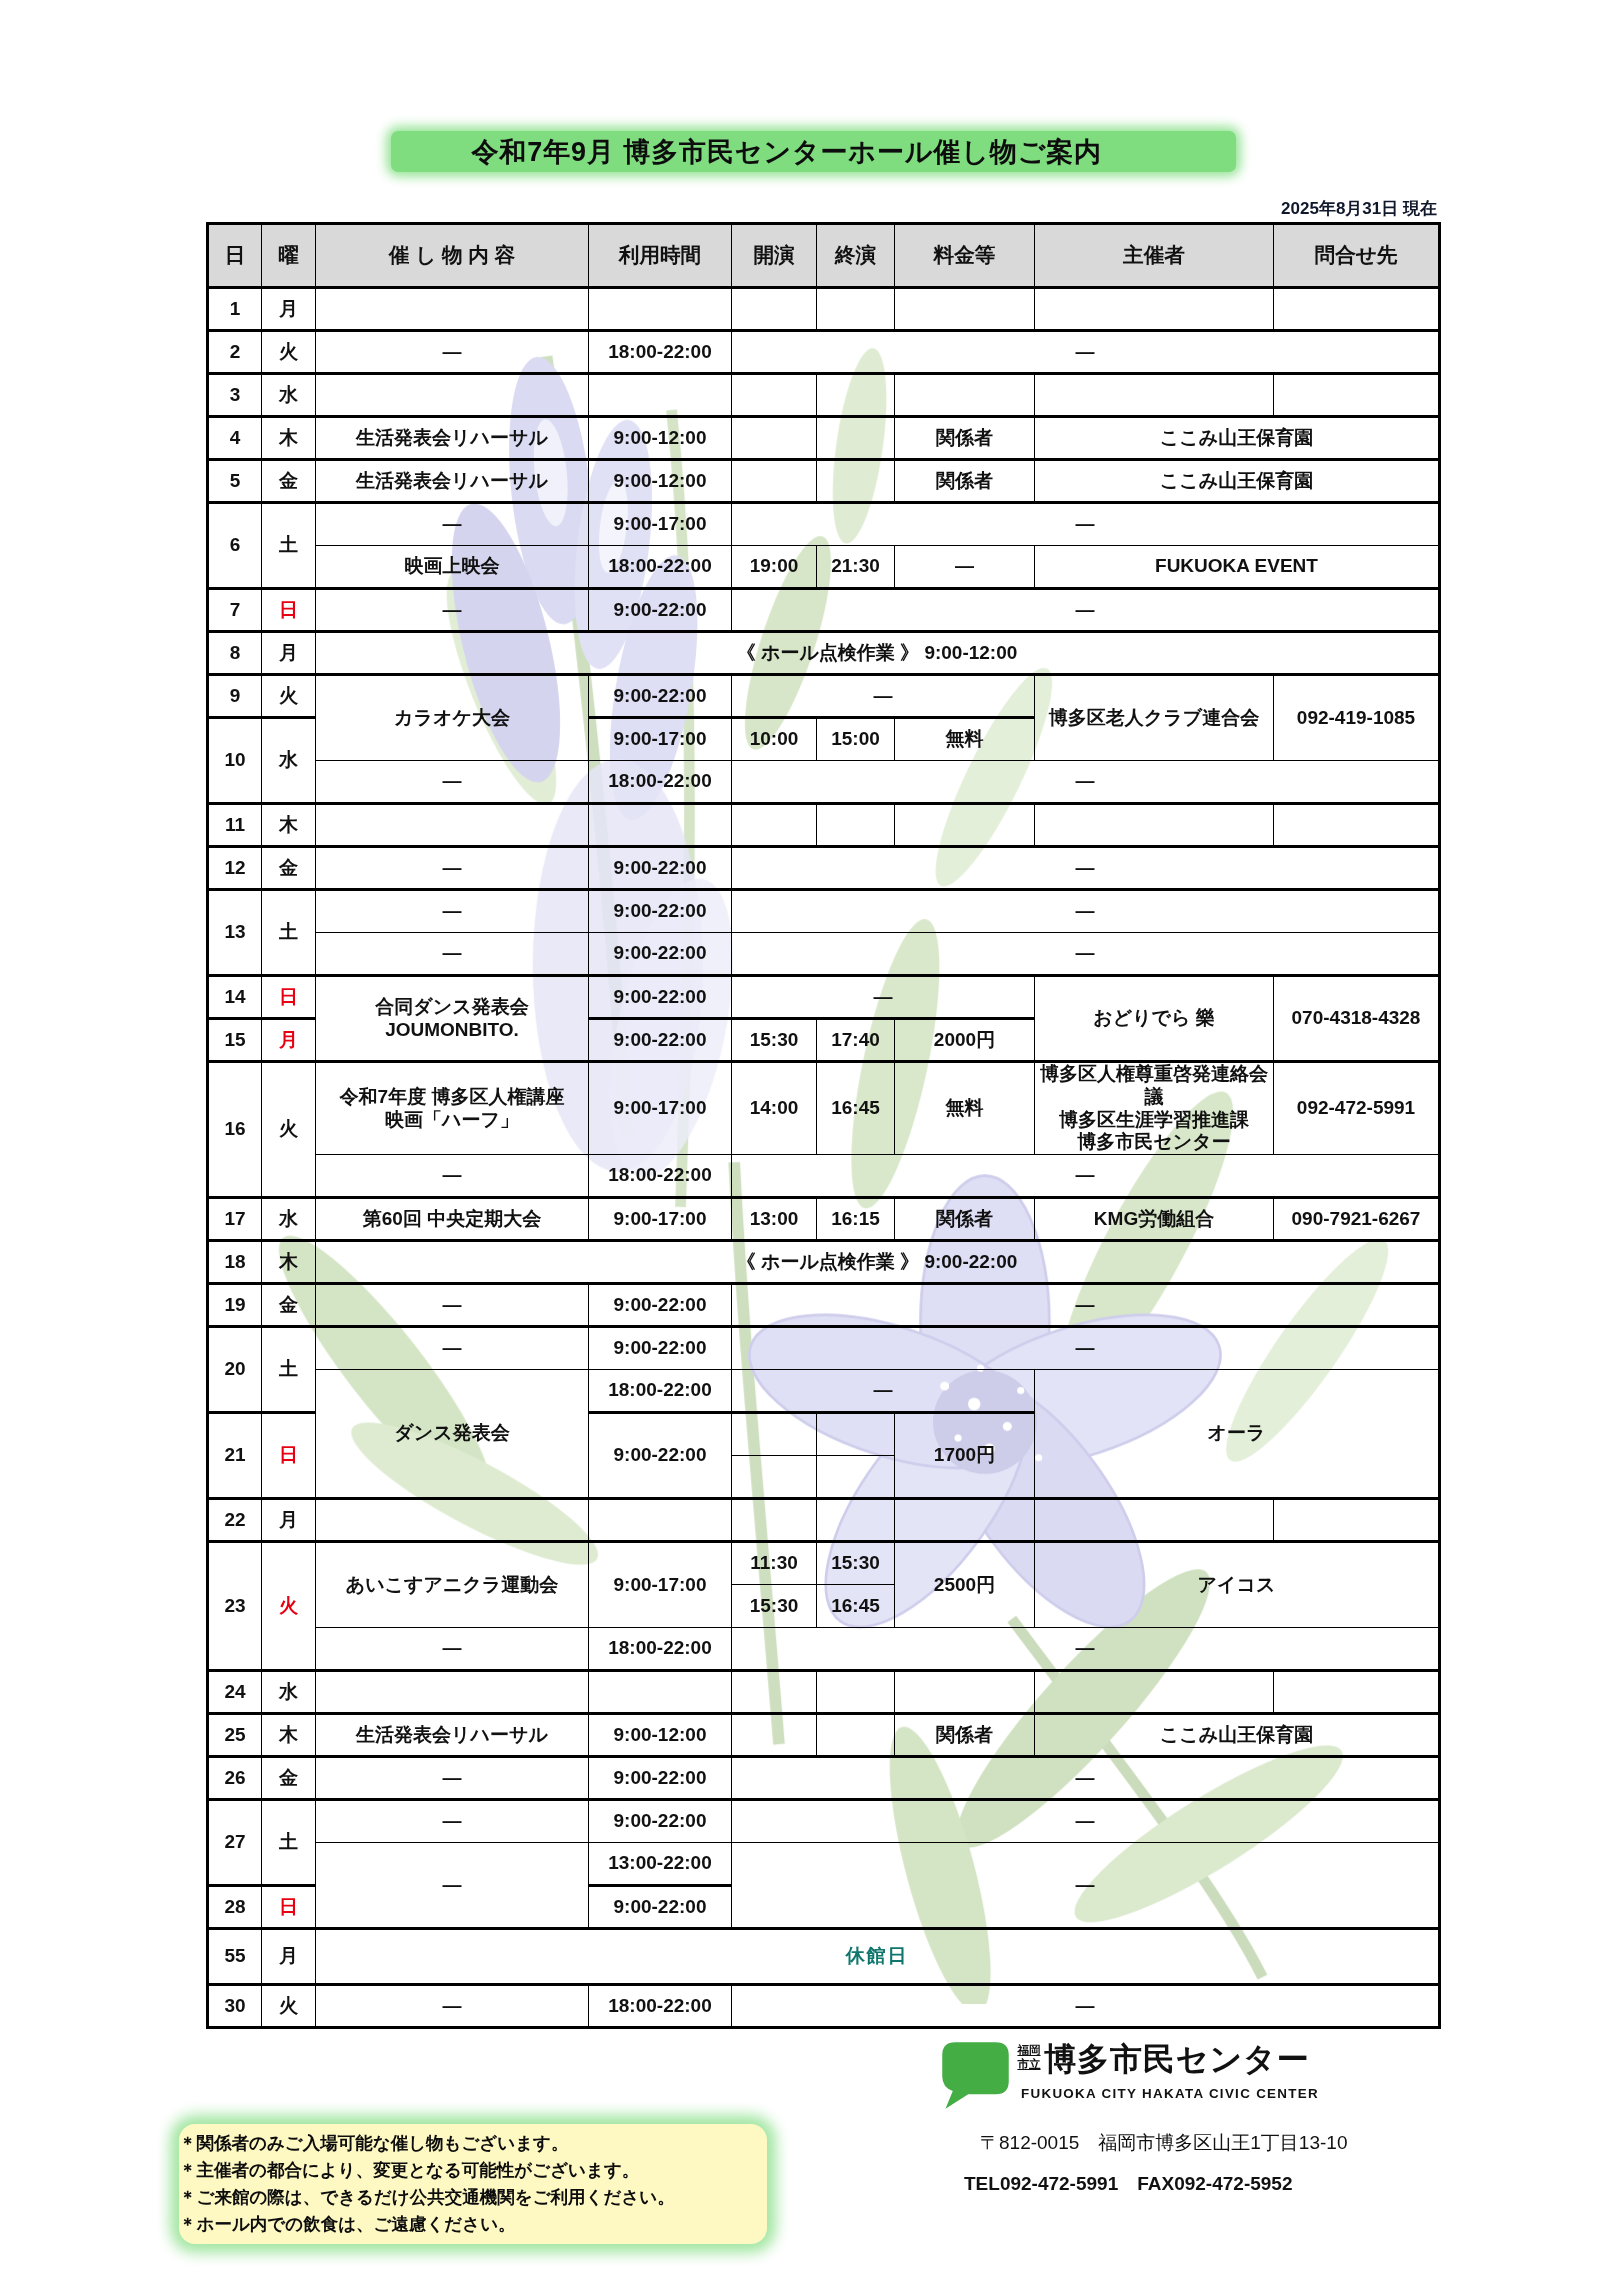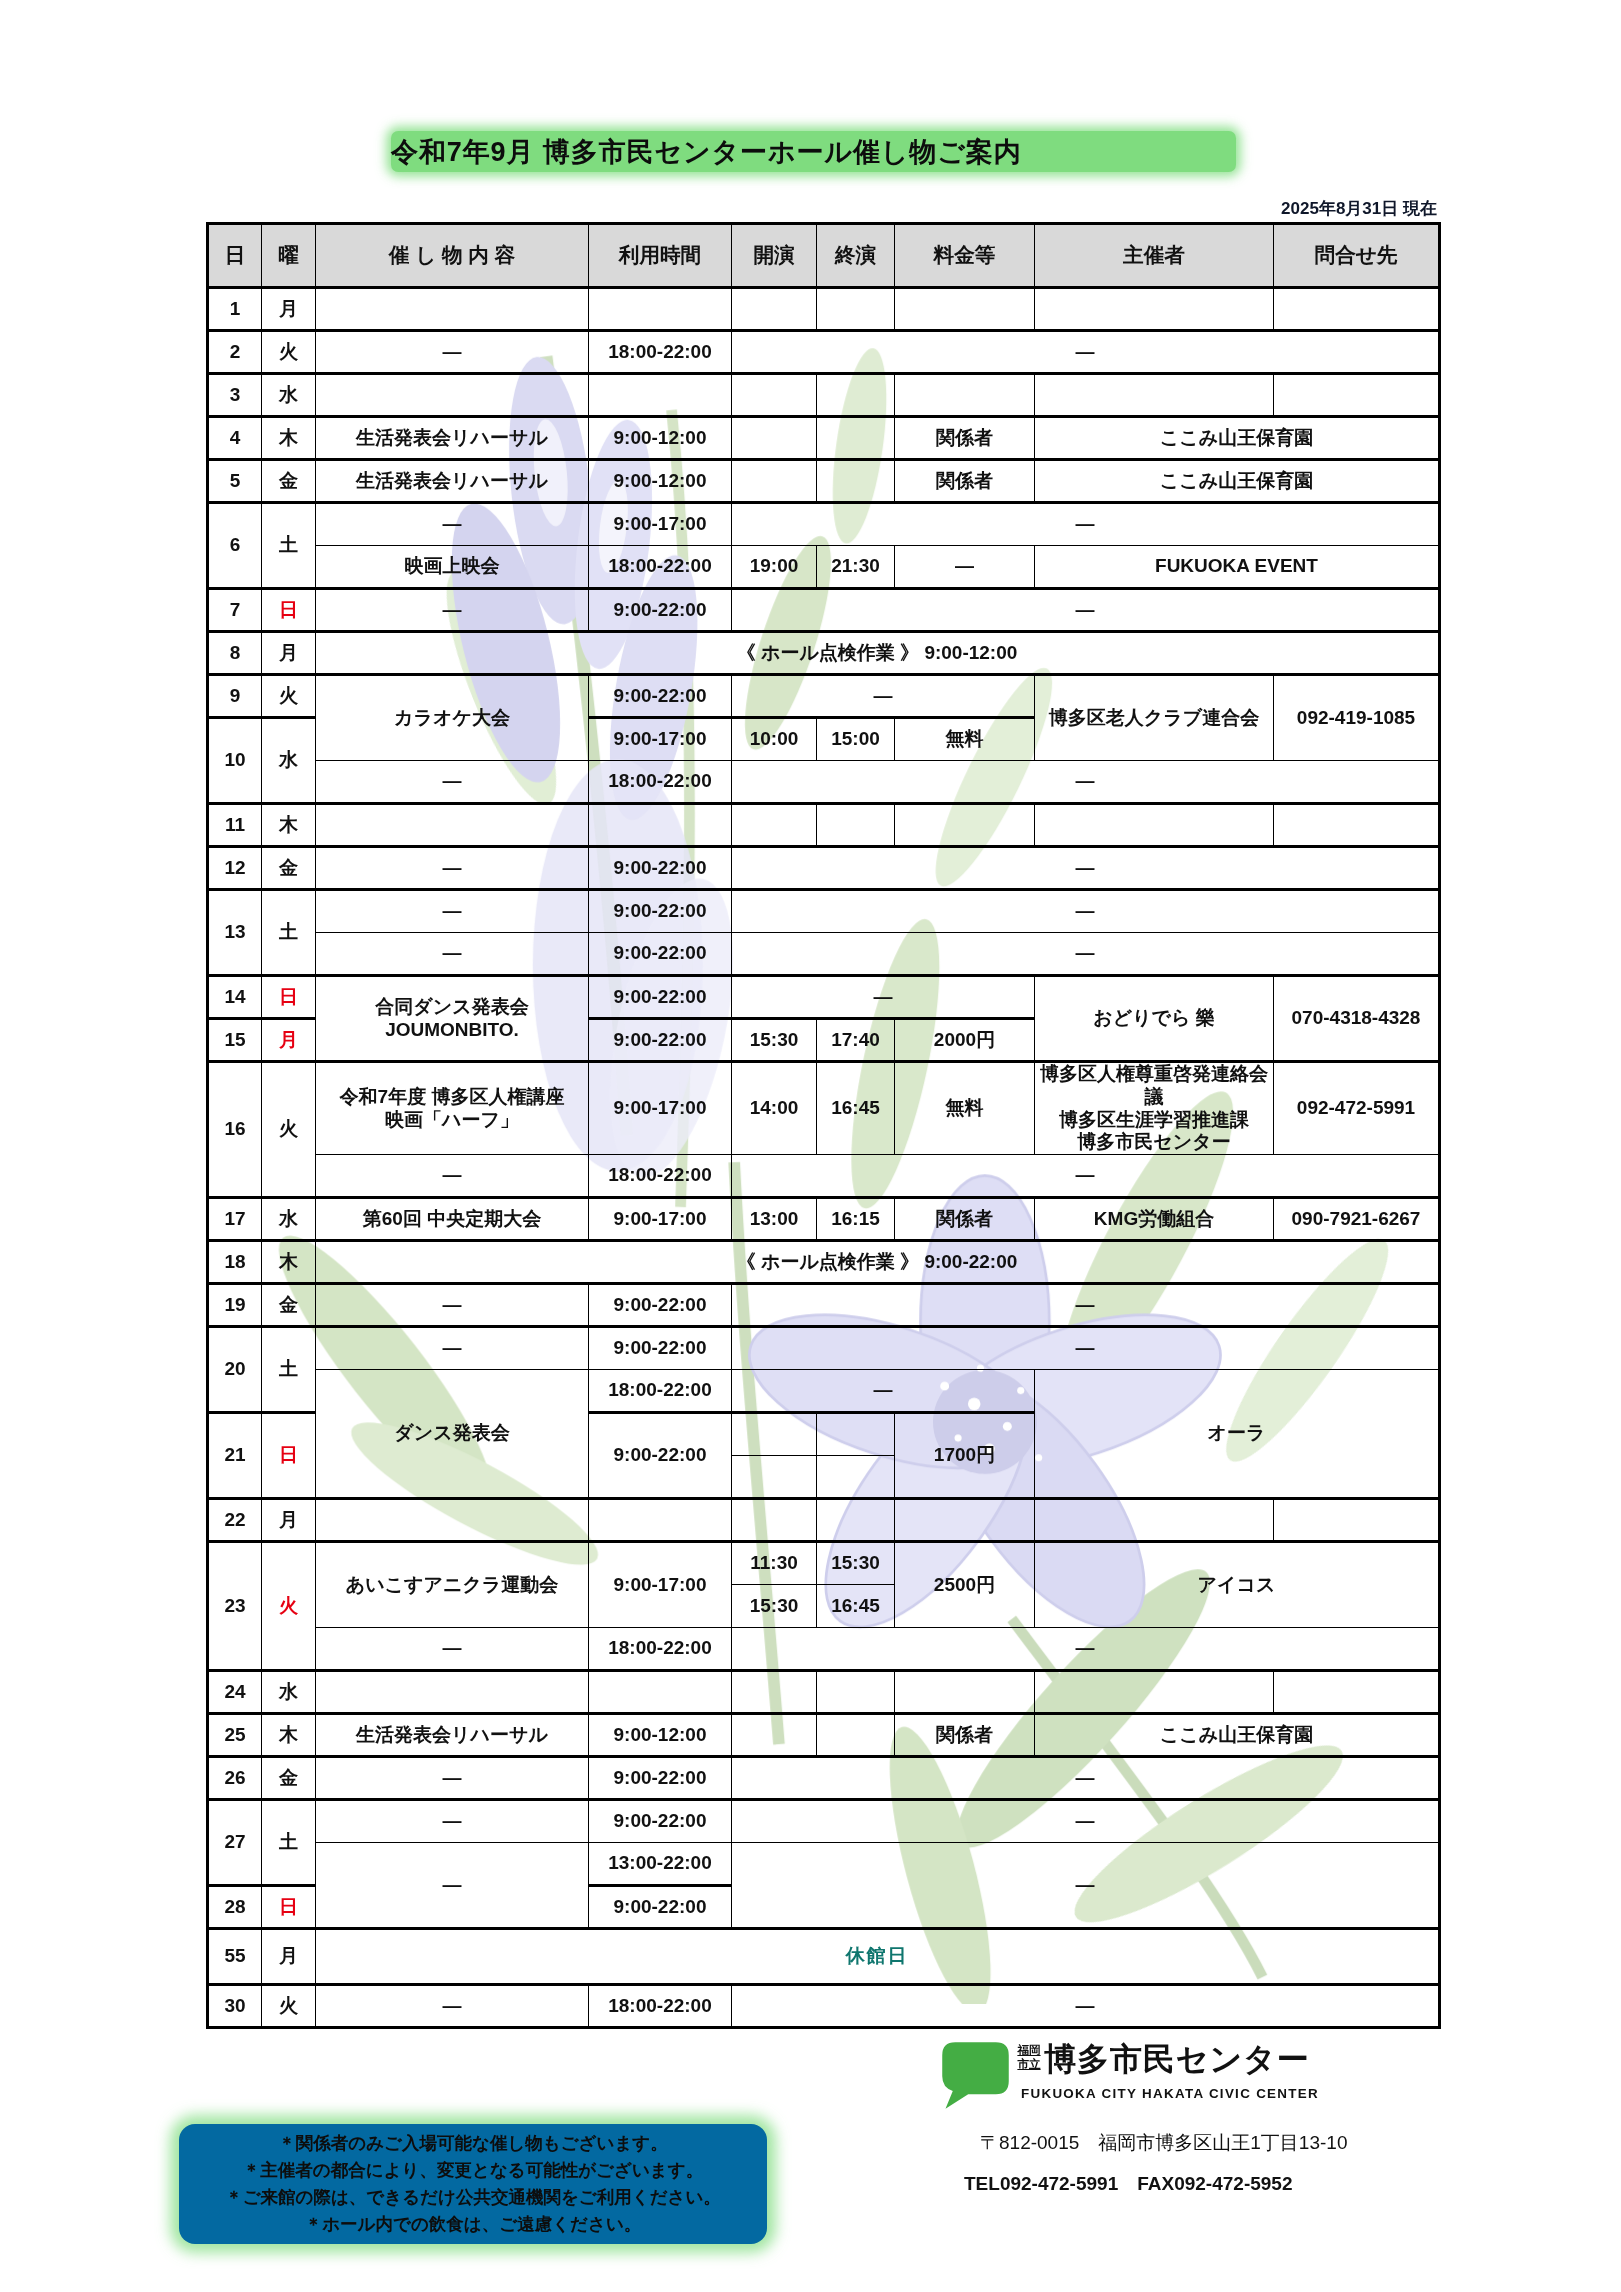--- a/index.html
+++ b/index.html
@@ -6,21 +6,21 @@
   body{
     width:1621px;height:2293px;position:relative;background:#ffffff;
     font-family:"Liberation Sans","DejaVu Sans",sans-serif;color:#111;
     overflow:hidden;
   }
   
   .title-box{
     position:absolute;left:391px;top:131px;width:845px;height:41px;
     background:#7fdc7f;border-radius:7.2px;
     box-shadow:0 0 10.7px 4.5px rgba(130,222,130,.85);
-    display:flex;align-items:center;justify-content:flex-start;
+    display:flex;align-items:center;justify-content:flex-end;
     padding-right:134px;box-sizing:border-box;
     font-size:27px;font-weight:700;letter-spacing:0.9px;color:#0d0d0d;
   }
   .as-of{
     position:absolute;right:184px;top:197px;font-size:17px;font-weight:700;color:#0f172a;
   }
   
   .flower-bg{position:absolute;left:206px;top:222px;width:1231px;height:1782px;z-index:0;}
   
   .sched-wrap{position:absolute;left:206px;top:222px;z-index:1;}
@@ -41,23 +41,23 @@
   tr.ds td{border-top-width:3.6px;}
   td.daynum{font-weight:400;font-size:19px;}
   td.red{color:#e60012;}
   td.gray{background:#d9d9d9;color:#0f766e;font-size:21.5px;letter-spacing:1.8px;}
   td.small{font-size:13px;line-height:1.3;}
   td.c2l{font-size:18px;}
   .ml{white-space:pre-line;}
   
   .notes-box{
     position:absolute;left:179px;top:2124px;width:588px;height:120px;
-    background:#0369a1;border-radius:16px;
+    background:#fef9c3;border-radius:16px;
     box-shadow:0 0 14.3px 9px rgba(140,224,140,.8);
-    display:flex;flex-direction:column;justify-content:center;align-items:center;
+    display:flex;flex-direction:column;justify-content:center;
     font-size:17.5px;font-weight:700;line-height:27px;color:#0d0d0d;z-index:1;
   }
   
   .logo-block{position:absolute;left:939px;top:2038px;width:502px;z-index:1;}
   .logo-row{display:flex;align-items:flex-start;}
   .logo-bubble{width:73px;height:75px;flex:0 0 73px;}
   .logo-texts{margin-left:5.4px;}
   .logo-line1{display:flex;align-items:flex-start;}
   .logo-prefix{font-size:11.6px;font-weight:700;line-height:13.4px;margin-top:5.4px;white-space:pre-line;text-decoration:underline;}
   .logo-name{font-size:32px;font-weight:700;letter-spacing:0.9px;margin-left:3.6px;}

